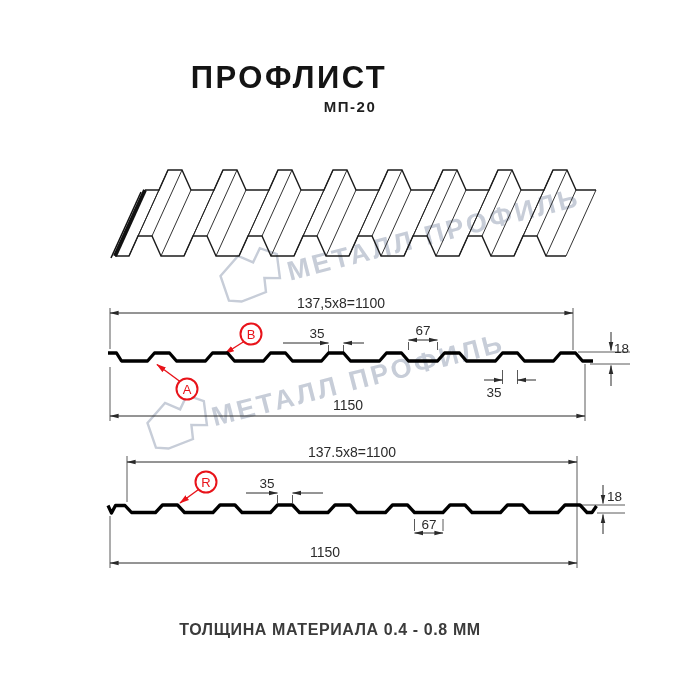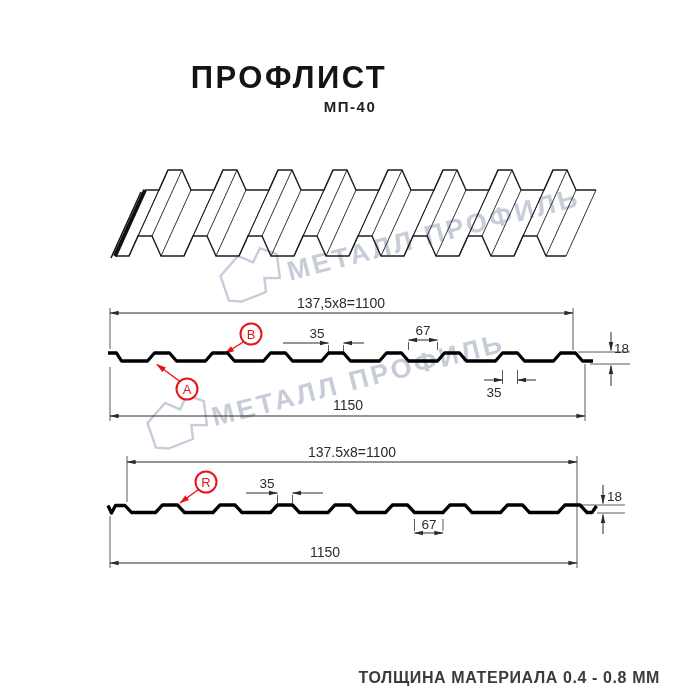--- a/index.html
+++ b/index.html
@@ -2,35 +2,35 @@
 <html><head>
 <meta charset="utf-8">
 <style>
   html,body{margin:0;padding:0;background:#ffffff;}
   .page{position:relative;width:700px;height:700px;background:#fff;overflow:hidden;
         font-family:"Liberation Sans", sans-serif;}
   .title{position:absolute;top:60px;left:0;width:578px;text-align:center;
          font-size:31px;font-weight:bold;letter-spacing:2.5px;color:#141414;}
   .subtitle{position:absolute;top:98px;left:0;width:700px;text-align:center;
          font-size:15px;font-weight:bold;letter-spacing:1.5px;color:#1f1f1f;}
-  .footer{position:absolute;top:621px;left:0;width:660px;text-align:right;
-         font-size:16px;font-weight:bold;letter-spacing:0.6px;color:#3b3b3b;margin-top:48px;}
+  .footer{position:absolute;top:621px;left:0;width:660px;text-align:center;
+         font-size:16px;font-weight:bold;letter-spacing:0.6px;color:#3b3b3b;}
   svg{position:absolute;top:0;left:0;}
   text.dim{font-family:"Liberation Sans",sans-serif;font-size:13.5px;fill:#2b2b2b;}
   text.dimbig{font-family:"Liberation Sans",sans-serif;font-size:14px;fill:#2b2b2b;}
   text.badge{font-family:"Liberation Sans",sans-serif;font-size:13px;}
   text.wm{font-family:"Liberation Sans",sans-serif;font-size:27px;font-weight:bold;letter-spacing:3px;}
 </style>
 </head>
 <body>
 
 <div class="page">
 
   <div class="title">ПРОФЛИСТ</div>
-  <div class="subtitle">МП-40</div>
+  <div class="subtitle">МП-20</div>
 
   <svg width="700" height="700" viewBox="0 0 700 700">
     <defs>
       <marker id="arrD" orient="auto-start-reverse" markerWidth="10" markerHeight="6" refX="8.6" refY="3">
         <path d="M0,0.7 L9,3 L0,5.3 z" fill="#2a2a2a"></path>
       </marker>
       <marker id="arrR" orient="auto-start-reverse" markerWidth="8" markerHeight="6" refX="6.4" refY="2.5">
         <path d="M0,0.4 L7,2.5 L0,4.6 z" fill="#e8131a"></path>
       </marker>
     </defs>

